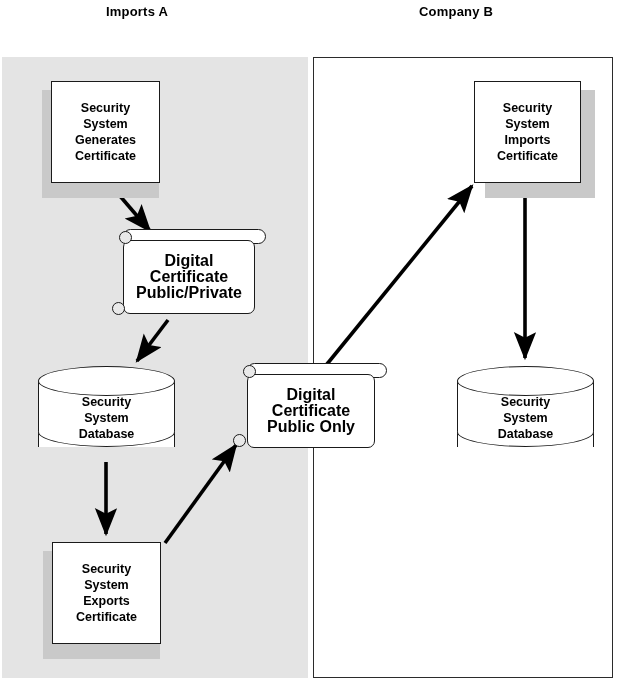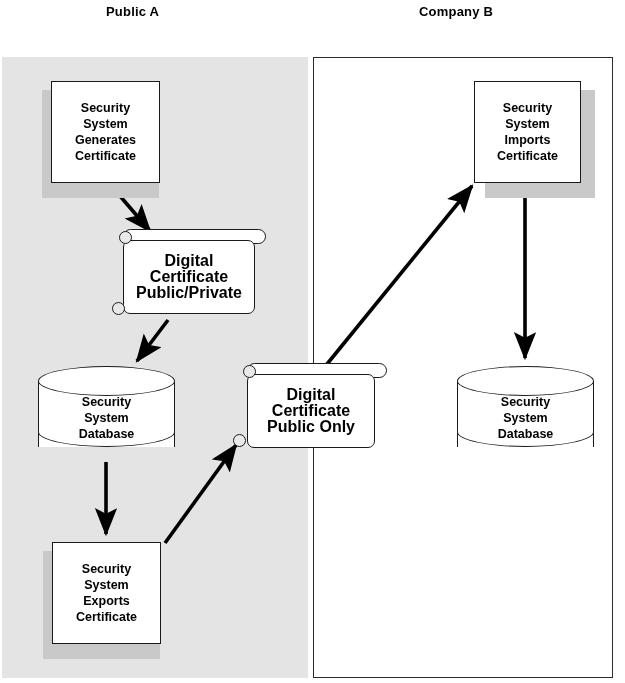--- a/index.html
+++ b/index.html
@@ -144,21 +144,21 @@
     left:0;top:0;
     width:625px;height:683px;
     pointer-events:none;
   }
 </style>
 </head>
 <body>
 
 <div id="canvas">
 
-  <div class="col-header" style="left:106px;top:4px;">Public A</div>
+  <div class="col-header" style="left:106px;top:4px;">Imports A</div>
 
   <div class="col-header" style="left:419px;top:4px;">Company B</div>
 
   <div class="region-gray" style="left:2px;top:57px;width:306px;height:621px;"></div>
 
   <div class="region-outline" style="left:313px;top:57px;width:300px;height:621px;"></div>
 
   <svg id="arrows" viewBox="0 0 625 683">
     <defs>
       <marker id="ah" markerWidth="9" markerHeight="9" refX="7.2" refY="3.1" orient="auto" markerUnits="strokeWidth">

